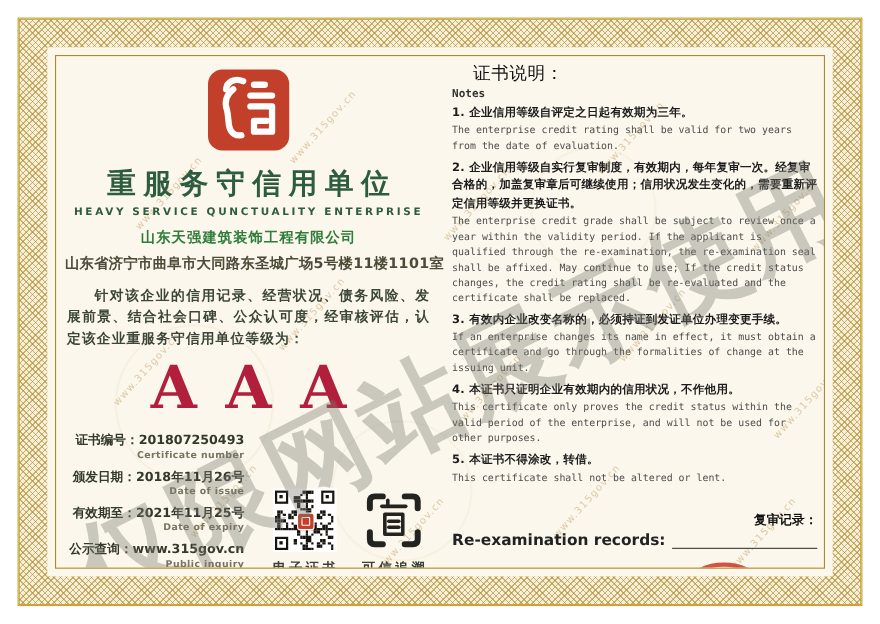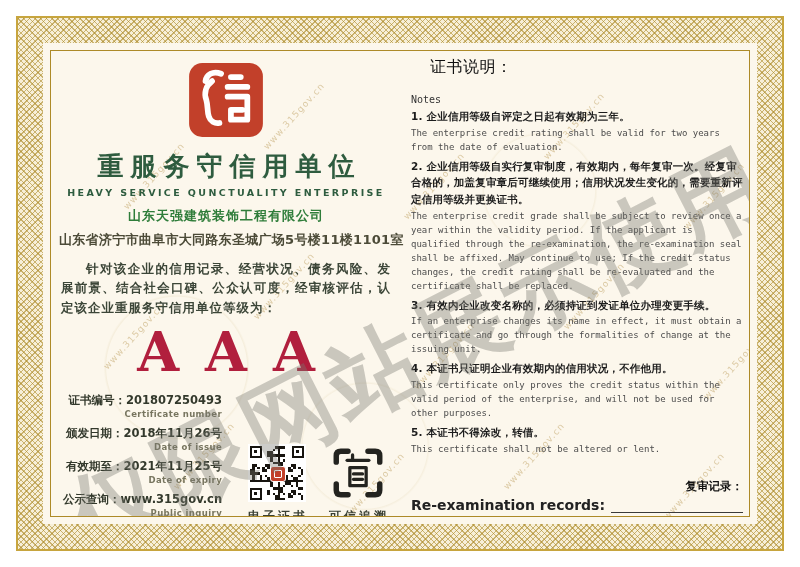--- a/index.html
+++ b/index.html
@@ -51,21 +51,21 @@
   .qr{position:relative;width:58px;height:58px;background:#fff;}
   .qr-modules{position:absolute;inset:2px;display:grid;grid-template-columns:repeat(21,1fr);grid-template-rows:repeat(21,1fr);}
   .qr-modules div.on{background:#17140f;}
   .finder{position:absolute;width:12px;height:12px;border:2.5px solid #17140f;box-sizing:border-box;background:#fff;}
   .finder::after{content:"";position:absolute;left:2px;top:2px;width:3px;height:3px;background:#17140f;}
   .finder.tl{left:2px;top:2px;} .finder.tr{right:2px;top:2px;} .finder.bl{left:2px;bottom:2px;}
   .qr-seal{position:absolute;left:22px;top:22px;width:14px;height:14px;background:#c2402a;border-radius:3px;border:1px solid #fff;}
   .qr-seal::after{content:"";position:absolute;left:3px;top:3px;width:6px;height:6px;border:1.4px solid #fff;border-radius:1px;}
 
   .notes-head-cn{font-size:16px;font-weight:400;color:#111;letter-spacing:.5px;margin-left:19px;}
-  .notes-head-en{font-family:"DejaVu Sans Mono","Liberation Mono",monospace;font-size:10px;font-weight:400;color:#333;margin-top:16px;}
+  .notes-head-en{font-family:"DejaVu Sans Mono","Liberation Mono",monospace;font-size:10px;font-weight:700;color:#333;margin-top:2px;}
   .note-cn{font-size:10.5px;font-weight:700;color:#1c1c1c;line-height:1.6;margin-top:3px;letter-spacing:.2px;}
   .note-en{font-family:"DejaVu Sans Mono","Liberation Mono",monospace;font-size:9px;color:#4c4c4c;line-height:1.55;margin-top:2px;}
   .review{margin-top:22px;text-align:right;}
   .review-cn{font-size:11.5px;font-weight:700;color:#111;}
   .review-row{display:flex;align-items:flex-end;margin-top:3px;}
   .review-en{font-size:14px;font-weight:700;color:#222;white-space:nowrap;}
   .review-line{flex:1;border-bottom:1.5px solid #3a3a3a;margin-left:6px;height:11px;}
   .issuer{position:relative;margin-top:12px;height:150px;}
   .stamp{position:absolute;z-index:2;opacity:.88;mix-blend-mode:multiply;}
   .stamp-left{left:52px;top:-6px;width:120px;height:120px;}

